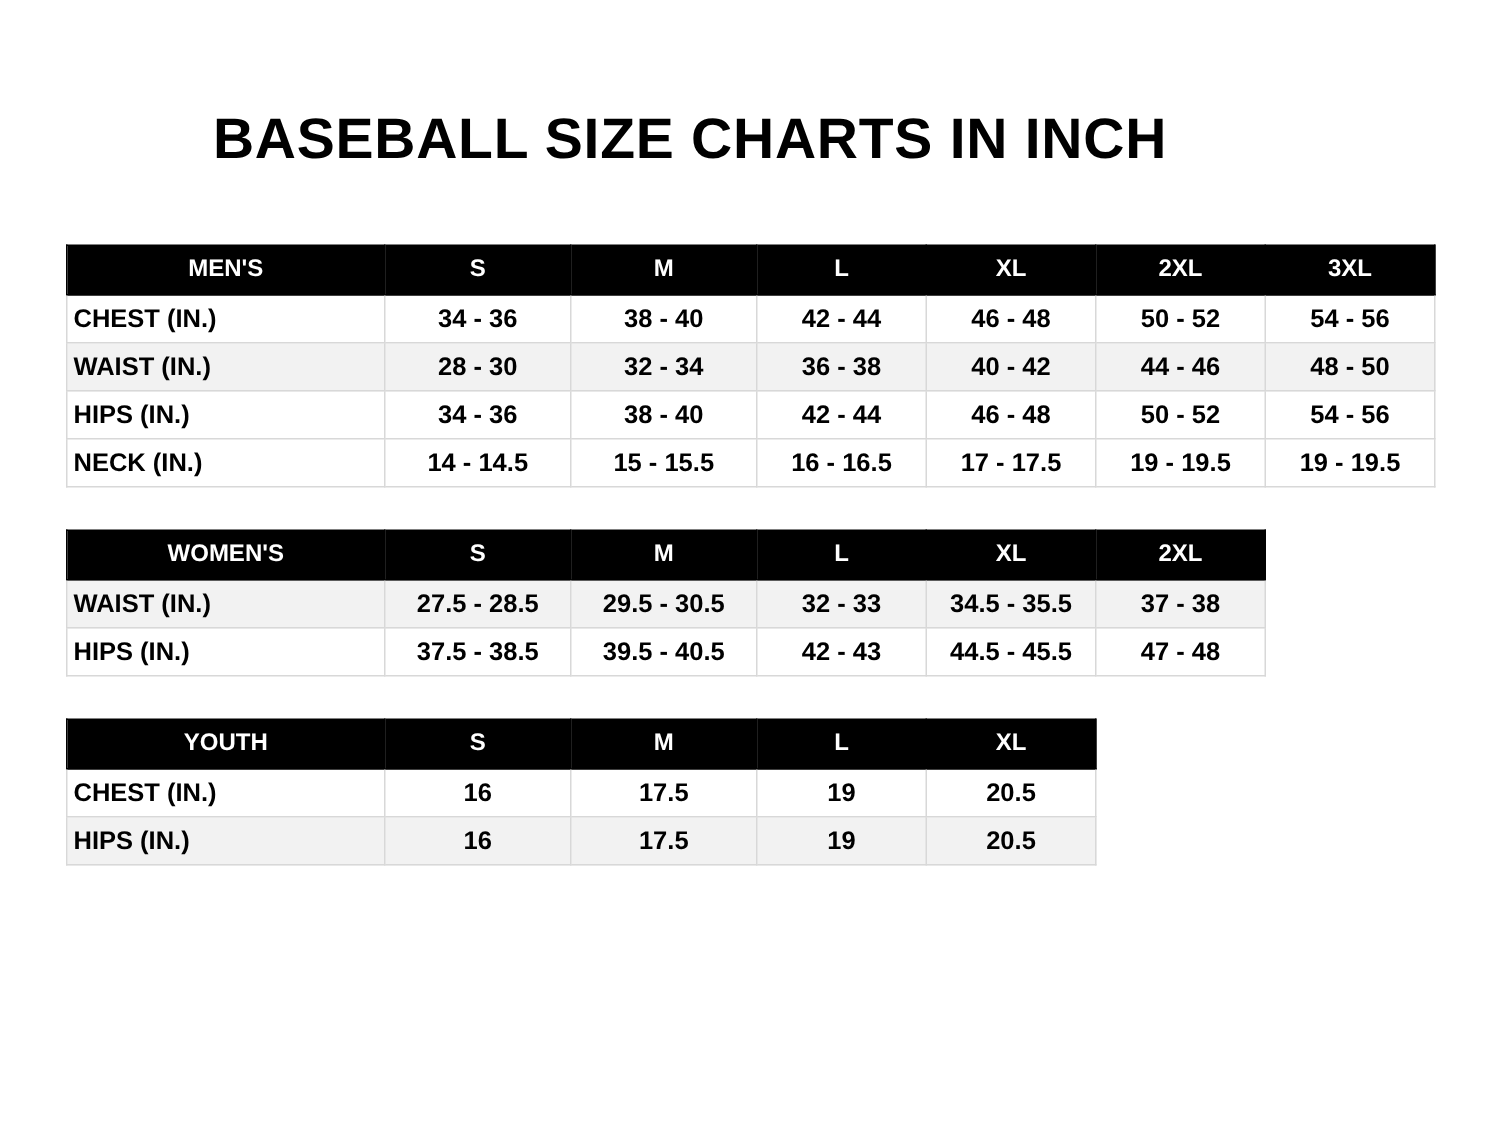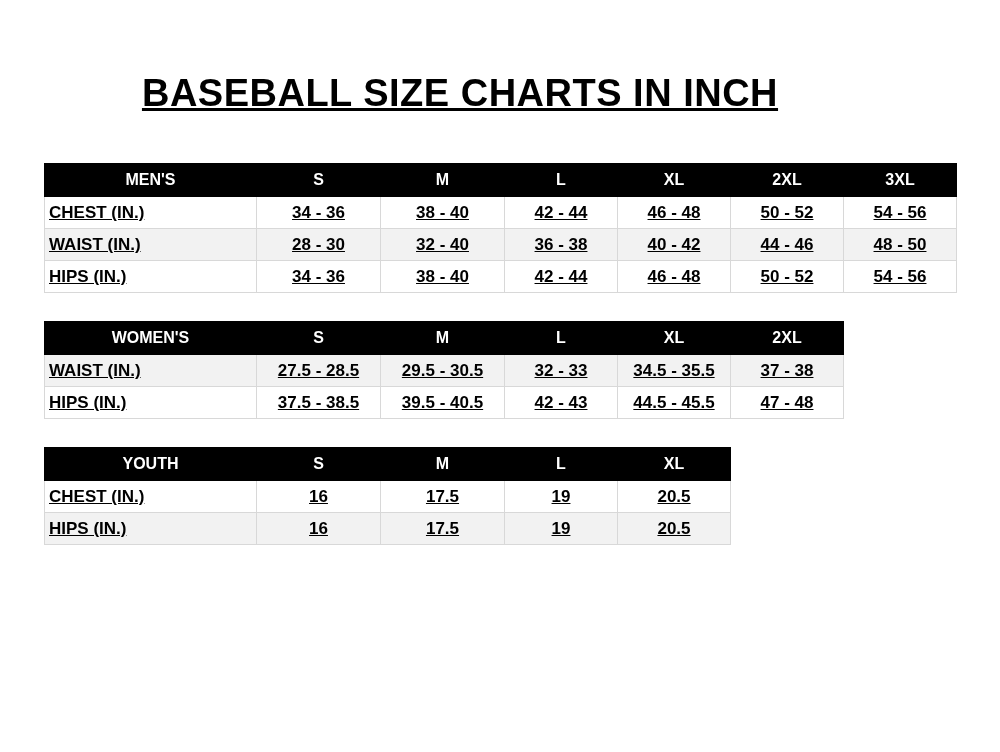--- a/index.html
+++ b/index.html
@@ -12,21 +12,20 @@
     height: 752px;
     font-family: "Liberation Sans", sans-serif;
     color: #000000;
     overflow: hidden;
   }
   .page {
     position: relative;
     width: 920px;
     height: 752px;
     background: #ffffff;
-    text-decoration: underline;
   }
   .page-title {
     text-align: center;
     font-size: 38px;
     font-weight: bold;
     letter-spacing: 0.5px;
     color: #000000;
     margin: 0;
     padding-top: 72px;
     font-family: "Liberation Sans", sans-serif;
@@ -108,34 +107,43 @@
             <td>34 - 36</td>
             <td>38 - 40</td>
             <td>42 - 44</td>
             <td>46 - 48</td>
             <td>50 - 52</td>
             <td>54 - 56</td>
           </tr>
           <tr class="alt">
             <td class="row-label">WAIST (IN.)</td>
             <td>28 - 30</td>
-            <td>32 - 40</td>
+            <td>32 - 34</td>
             <td>36 - 38</td>
             <td>40 - 42</td>
             <td>44 - 46</td>
             <td>48 - 50</td>
           </tr>
           <tr>
             <td class="row-label">HIPS (IN.)</td>
             <td>34 - 36</td>
             <td>38 - 40</td>
             <td>42 - 44</td>
             <td>46 - 48</td>
             <td>50 - 52</td>
             <td>54 - 56</td>
+          </tr>
+          <tr>
+            <td class="row-label">NECK (IN.)</td>
+            <td>14 - 14.5</td>
+            <td>15 - 15.5</td>
+            <td>16 - 16.5</td>
+            <td>17 - 17.5</td>
+            <td>19 - 19.5</td>
+            <td>19 - 19.5</td>
           </tr>
         </tbody>
       </table>
     </div>
 
     <div class="table-block">
       <table class="size-table" id="tbl-womens">
         <colgroup>
           <col style="width:212px">
           <col style="width:124px">

